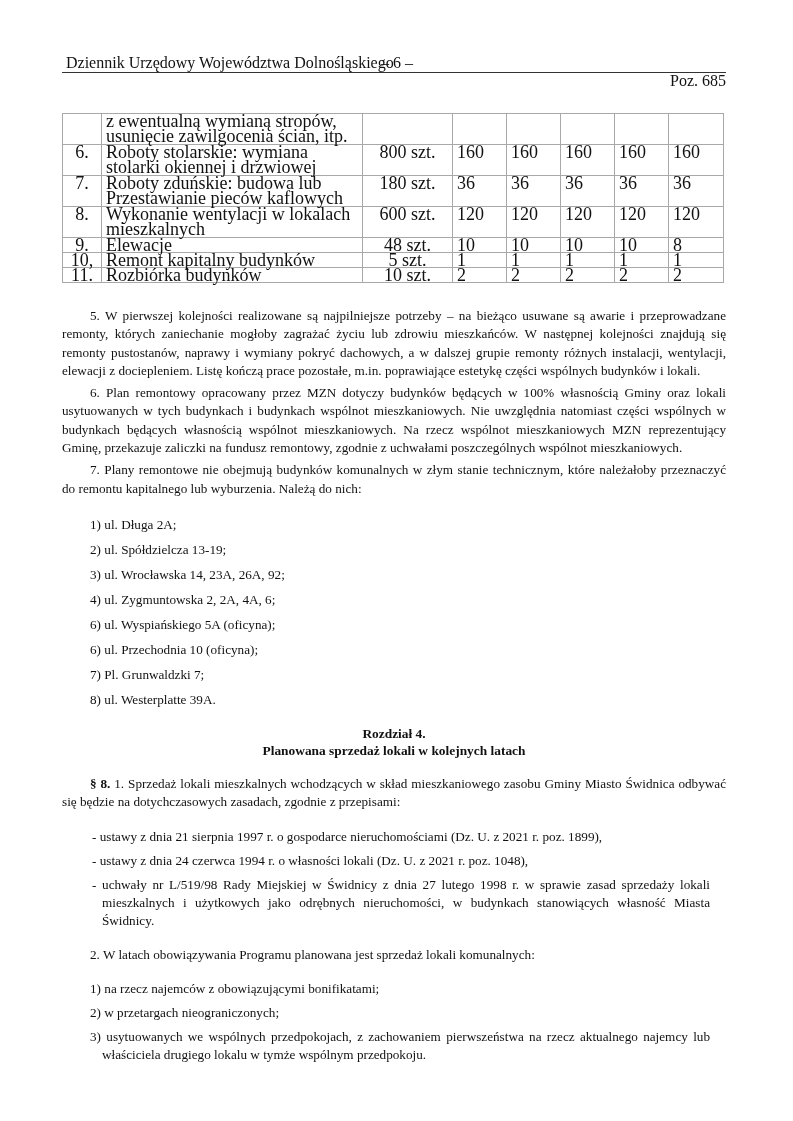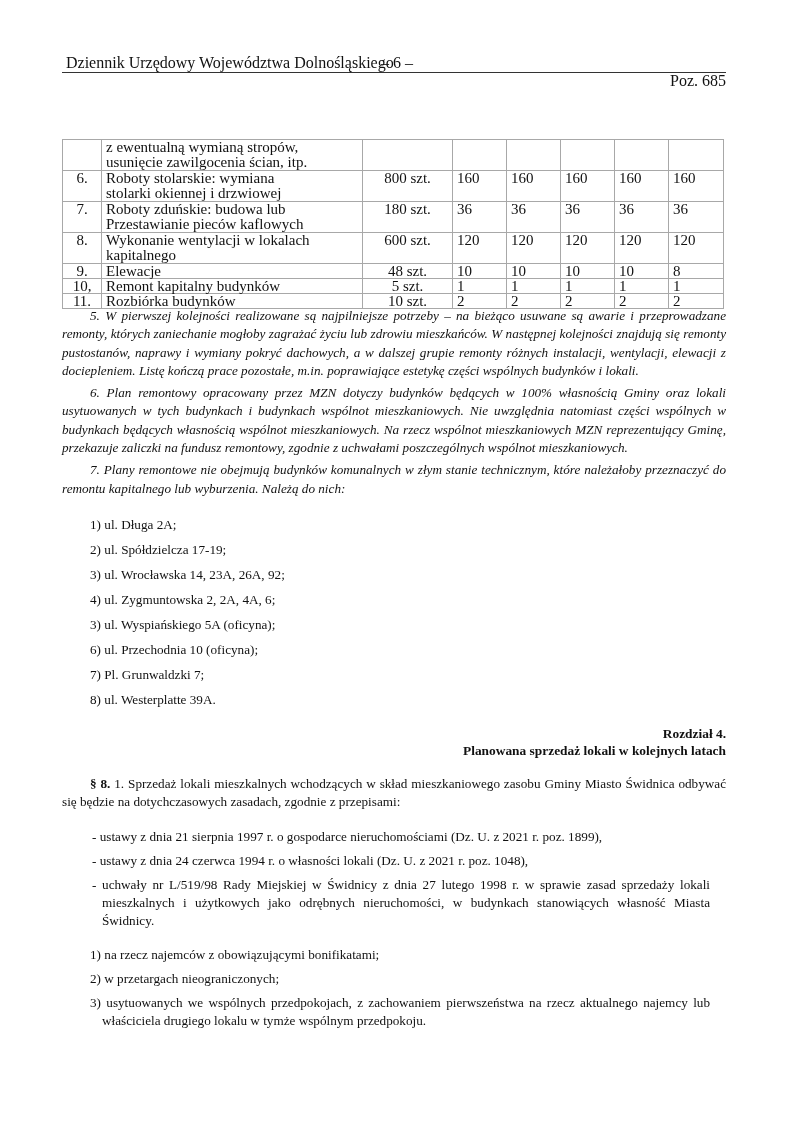--- a/index.html
+++ b/index.html
@@ -15,45 +15,45 @@
     .page-header .h-left { position: absolute; left: 0; top: 3px; }
     .page-header .h-center { position: absolute; left: 315px; top: 3px; }
     .page-header .h-right { position: absolute; right: 0; top: 3px; margin-top: 18px; }
     .header-rule {
       position: absolute; left: 62px; top: 72px; width: 664px; height: 0;
       border-top: 1.5px solid #333;
     }
 
     table.works {
       position: absolute; left: 62px; top: 113px;
-      border-collapse: collapse; font-size: 15px; line-height: 15px; margin-top: 26px;
+      border-collapse: collapse; font-size: 18px; line-height: 15px;
     }
     table.works td {
       border: 1px solid #a8a8a8; padding: 0 4px; vertical-align: top;
     }
     table.works td.no { width: 38px; text-align: center; padding: 0; }
     table.works td.desc { width: 252px; }
     table.works td.qty { width: 81px; text-align: center; }
     table.works td.yr { width: 45px; }
     table.works td.yr.w8 { width: 46px; }
     table.works tr.r2 td { height: 30px; }
     table.works tr.r1 td { height: 14px; line-height: 14px; }
     table.works tr.r2 td.qty, table.works tr.r2 td.yr, table.works tr.r2 td.no { vertical-align: top; padding-top: 0; }
 
     .body-text {
       position: absolute; left: 62px; top: 307px; width: 664px;
       font-size: 13.2px; line-height: 18.3px; text-align: justify;
     }
-    .para { margin: 0 0 4px 0; text-indent: 28px; font-style: italic; }
+    .para { margin: 0 0 4px 0; text-indent: 28px; }
     .list { margin: 16px; padding: 0; list-style: none; }
     .list li { margin: 0 0 7px 0; padding-left: 12px; line-height: 18px; }
     .list.dash li { padding-left: 24px; text-indent: -10px; margin-bottom: 6px; }
     .list.num2 li { padding-left: 24px; text-indent: -12px; margin-bottom: 6px; }
     .chapter {
-      text-align: right; font-weight: bold; font-size: 13.4px; line-height: 17px;
+      text-align: center; font-weight: bold; font-size: 13.4px; line-height: 17px;
       margin: 2px 0 6px 0;
     }
     .para-sec { margin: 16px 0 4px 0; text-indent: 28px; }
     .para-sec b { font-weight: bold; }
   </style>
 </head>
 <body>
 
 <div class="page-header">
   <span class="h-left">Dziennik Urzędowy Województwa Dolnośląskiego</span>
@@ -100,21 +100,21 @@
         <td class="yr">36</td>
         <td class="yr">36</td>
         <td class="yr">36</td>
         <td class="yr">36</td>
         <td class="yr w8">36</td>
       </tr>
       <tr class="r2">
         <td class="no">8.</td>
         <td class="desc">
           <div>Wykonanie wentylacji w lokalach</div>
-          <div>kapitalnego</div>
+          <div>mieszkalnych</div>
         </td>
         <td class="qty">600 szt.</td>
         <td class="yr">120</td>
         <td class="yr">120</td>
         <td class="yr">120</td>
         <td class="yr">120</td>
         <td class="yr w8">120</td>
       </tr>
       <tr class="r1">
         <td class="no">9.</td>
@@ -154,36 +154,37 @@
       </tr>
     </tbody>
 </table>
 
 <div class="body-text">
   <p class="para">5. W pierwszej kolejności realizowane są najpilniejsze potrzeby – na bieżąco usuwane są awarie i przeprowadzane remonty, których zaniechanie mogłoby zagrażać życiu lub zdrowiu mieszkańców. W następnej kolejności znajdują się remonty pustostanów, naprawy i wymiany pokryć dachowych, a w dalszej grupie remonty różnych instalacji, wentylacji, elewacji z dociepleniem. Listę kończą prace pozostałe, m.in. poprawiające estetykę części wspólnych budynków i lokali.</p>
   <p class="para">6. Plan remontowy opracowany przez MZN dotyczy budynków będących w 100% własnością Gminy oraz lokali usytuowanych w tych budynkach i budynkach wspólnot mieszkaniowych. Nie uwzględnia natomiast części wspólnych w budynkach będących własnością wspólnot mieszkaniowych. Na rzecz wspólnot mieszkaniowych MZN reprezentujący Gminę, przekazuje zaliczki na fundusz remontowy, zgodnie z uchwałami poszczególnych wspólnot mieszkaniowych.</p>
   <p class="para" style="margin-bottom:18px">7. Plany remontowe nie obejmują budynków komunalnych w złym stanie technicznym, które należałoby przeznaczyć do remontu kapitalnego lub wyburzenia. Należą do nich:</p>
   <ul class="list">
     <li>1) ul. Długa 2A;</li>
-    <li>2) ul. Spółdzielcza 17-19;</li>
+    <li>2) ul. Spółdzielcza 13-19;</li>
     <li>3) ul. Wrocławska 14, 23A, 26A, 92;</li>
     <li>4) ul. Zygmuntowska 2, 2A, 4A, 6;</li>
-    <li>3) ul. Wyspiańskiego 5A (oficyna);</li>
+    <li>6) ul. Wyspiańskiego 5A (oficyna);</li>
     <li>6) ul. Przechodnia 10 (oficyna);</li>
     <li>7) Pl. Grunwaldzki 7;</li>
     <li>8) ul. Westerplatte 39A.</li>
   </ul>
   <div class="chapter">
     <div>Rozdział 4.</div>
     <div>Planowana sprzedaż lokali w kolejnych latach</div>
   </div>
   <p class="para-sec"><b>§ 8.</b><span> 1. Sprzedaż lokali mieszkalnych wchodzących w skład mieszkaniowego zasobu Gminy Miasto Świdnica odbywać się będzie na dotychczasowych zasadach, zgodnie z przepisami:</span></p>
   <ul class="list dash">
     <li>- ustawy z dnia 21 sierpnia 1997 r. o gospodarce nieruchomościami (Dz. U. z 2021 r. poz. 1899),</li>
     <li>- ustawy z dnia 24 czerwca 1994 r. o własności lokali (Dz. U. z 2021 r. poz. 1048),</li>
     <li>- uchwały nr L/519/98 Rady Miejskiej w Świdnicy z dnia 27 lutego 1998 r. w sprawie zasad sprzedaży lokali mieszkalnych i użytkowych jako odrębnych nieruchomości, w budynkach stanowiących własność Miasta Świdnicy.</li>
   </ul>
+  <p class="para" style="margin-bottom:6px">2. W latach obowiązywania Programu planowana jest sprzedaż lokali komunalnych:</p>
   <ul class="list num2">
     <li>1) na rzecz najemców z obowiązującymi bonifikatami;</li>
     <li>2) w przetargach nieograniczonych;</li>
     <li>3) usytuowanych we wspólnych przedpokojach, z zachowaniem pierwszeństwa na rzecz aktualnego najemcy lub właściciela drugiego lokalu w tymże wspólnym przedpokoju.</li>
   </ul>
 </div>
 
 </body></html>

